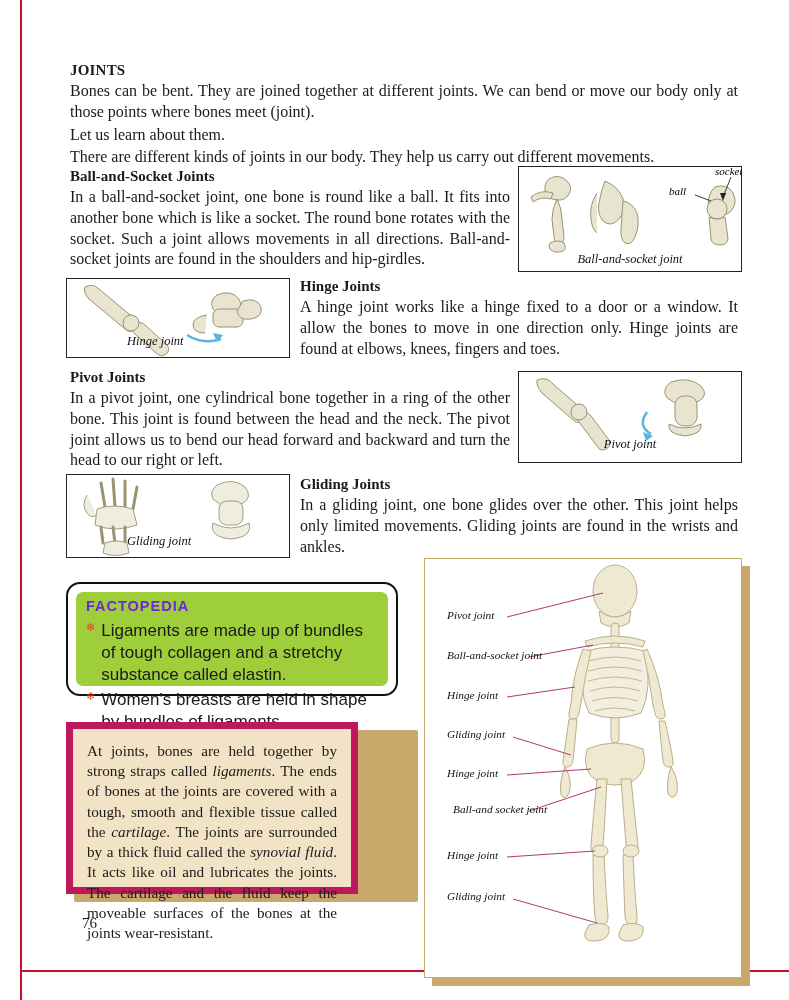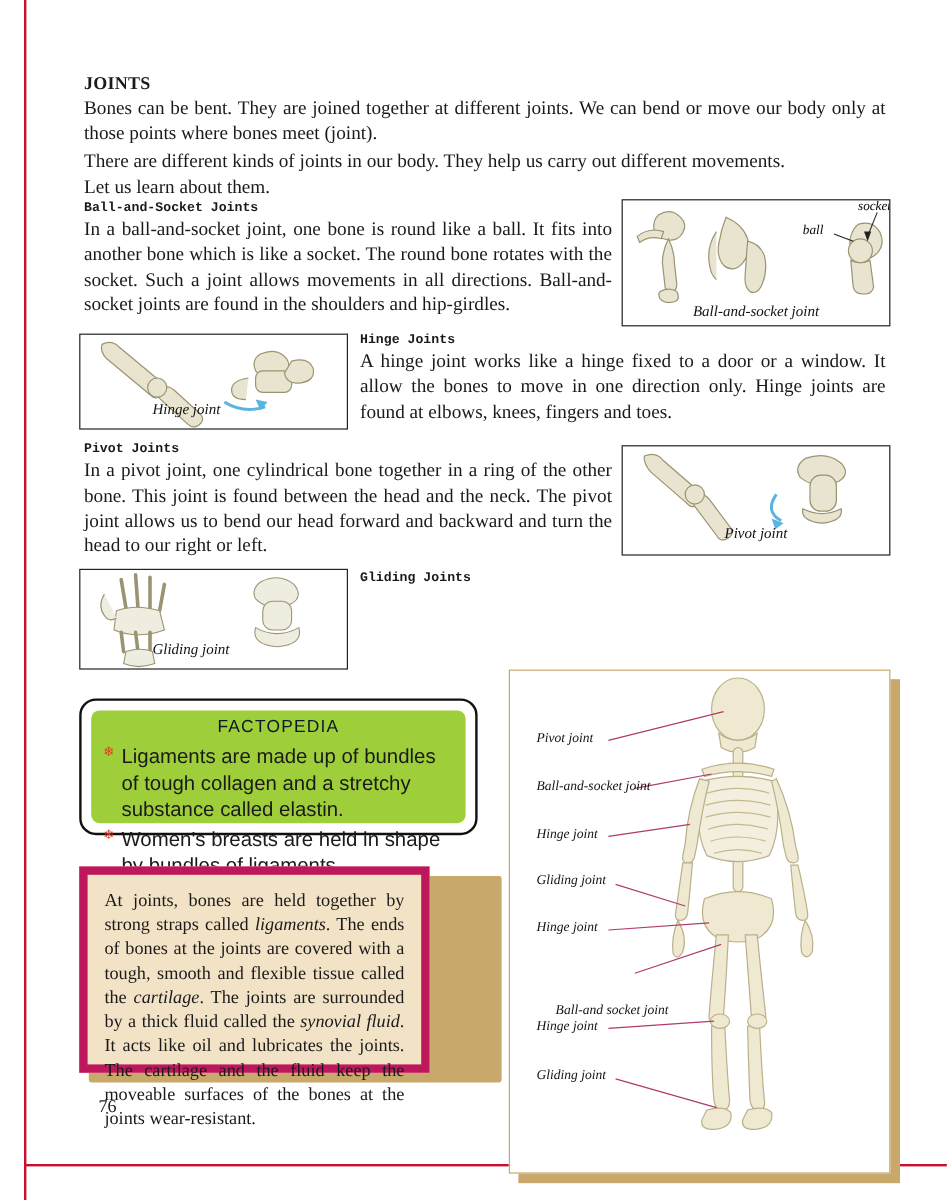--- a/index.html
+++ b/index.html
@@ -43,23 +43,23 @@
     width: 668px;
   }
   h2.sec {
     font-family: Liberation Serif, serif;
     font-weight: bold;
     font-size: 15px;
     margin: 0 0 2px 0;
     letter-spacing: 0.2px;
   }
   h3.sub {
-    font-family: Liberation Mono, monospace;
+    font-family: Liberation Serif, serif;
     font-weight: bold;
-    font-size: 11px;
+    font-size: 15px;
     margin: 0 0 2px 0;
   }
   p.body {
     font-size: 16px;
     line-height: 1.30;
     margin: 0 0 2px 0;
     text-align: justify;
   }
   p.body.nojust { text-align: left; }
 
@@ -170,24 +170,23 @@
   }
   .facto-inner {
     position: absolute;
     left: 8px; top: 8px; right: 8px; bottom: 8px;
     background: #9fce3b;
     border-radius: 7px;
     padding: 6px 10px 8px 10px;
     box-sizing: border-box;
   }
   .facto-title {
-    text-align: center;
-    color: #0f172a;
+    color: #6d28d9;
     font-family: "Liberation Sans", sans-serif;
-    font-weight: normal;
+    font-weight: bold;
     font-size: 14.5px;
     letter-spacing: 1px;
     margin-bottom: 6px;
   }
   .facto-item {
     display: flex;
     align-items: flex-start;
     gap: 6px;
     margin-bottom: 4px;
   }
@@ -287,22 +286,22 @@
 <body>
 
 <div class="page">
 
   <div class="left-rule"></div>
   <div class="bottom-rule"></div>
 
   <div class="content">
     <h2 class="sec">JOINTS</h2>
     <p class="body">Bones can be bent. They are joined together at different joints. We can bend or move our body only at those points where bones meet (joint).</p>
+    <p class="body nojust">Let us learn about them.</p>
     <p class="body nojust">There are different kinds of joints in our body. They help us carry out different movements.</p>
-    <p class="body nojust">Let us learn about them.</p>
   </div>
 
   <div class="blk-ball">
     <h3 class="sub">Ball-and-Socket Joints</h3>
     <p class="body">In a ball-and-socket joint, one bone is round like a ball. It fits into another bone which is like a socket. The round bone rotates with the socket. Such a joint allows movements in all directions. Ball-and-socket joints are found in the shoulders and hip-girdles.</p>
   </div>
 
   <div class="figbox fig-ball">
     <svg width="222" height="86" viewBox="0 0 222 86">
       <g fill="#e8e4cf" stroke="#9a9472" stroke-width="1">
@@ -388,20 +387,21 @@
         <path d="M150 10 q16 -8 28 2 q8 10 -2 16 q-18 8 -30 -4 q-4 -8 4 -14z"></path>
         <rect x="152" y="26" width="24" height="24" rx="8"></rect>
         <path d="M146 48 q18 10 36 0 q4 14 -18 16 q-22 -2 -18 -16z"></path>
       </g>
     </svg>
     <div class="figcap">Gliding joint</div>
   </div>
 
   <div class="blk-gliding">
     <h3 class="sub">Gliding Joints</h3>
+    <p class="body">In a gliding joint, one bone glides over the other. This joint helps only limited movements. Gliding joints are found in the wrists and ankles.</p>
   </div>
 
   <div class="facto-wrap">
     <div class="facto-inner">
       <div class="facto-title">FACTOPEDIA</div>
       <div class="facto-item">
         <span class="facto-bullet">❄</span>
         <span class="facto-text">Ligaments are made up of bundles of tough collagen and a stretchy substance called elastin.</span>
       </div>
       <div class="facto-item">
@@ -472,20 +472,20 @@
         <line x1="82" y1="298" x2="170" y2="292"></line>
         <line x1="88" y1="340" x2="172" y2="364"></line>
       </g>
     </svg>
 
     <div class="skel-label" style="left:22px; top:50px;">Pivot joint</div>
     <div class="skel-label" style="left:22px; top:90px;">Ball-and-socket joint</div>
     <div class="skel-label" style="left:22px; top:130px;">Hinge joint</div>
     <div class="skel-label" style="left:22px; top:169px;">Gliding joint</div>
     <div class="skel-label" style="left:22px; top:208px;">Hinge joint</div>
-    <div class="skel-label" style="left:38px; top:244px;margin-top:33px;">Ball-and socket joint</div>
+    <div class="skel-label" style="left:28px; top:244px;">Ball-and socket joint</div>
     <div class="skel-label" style="left:22px; top:290px;">Hinge joint</div>
     <div class="skel-label" style="left:22px; top:331px;">Gliding joint</div>
 
   </div>
 
   <div class="pageno">76</div>
 </div>
 
 </body></html>

